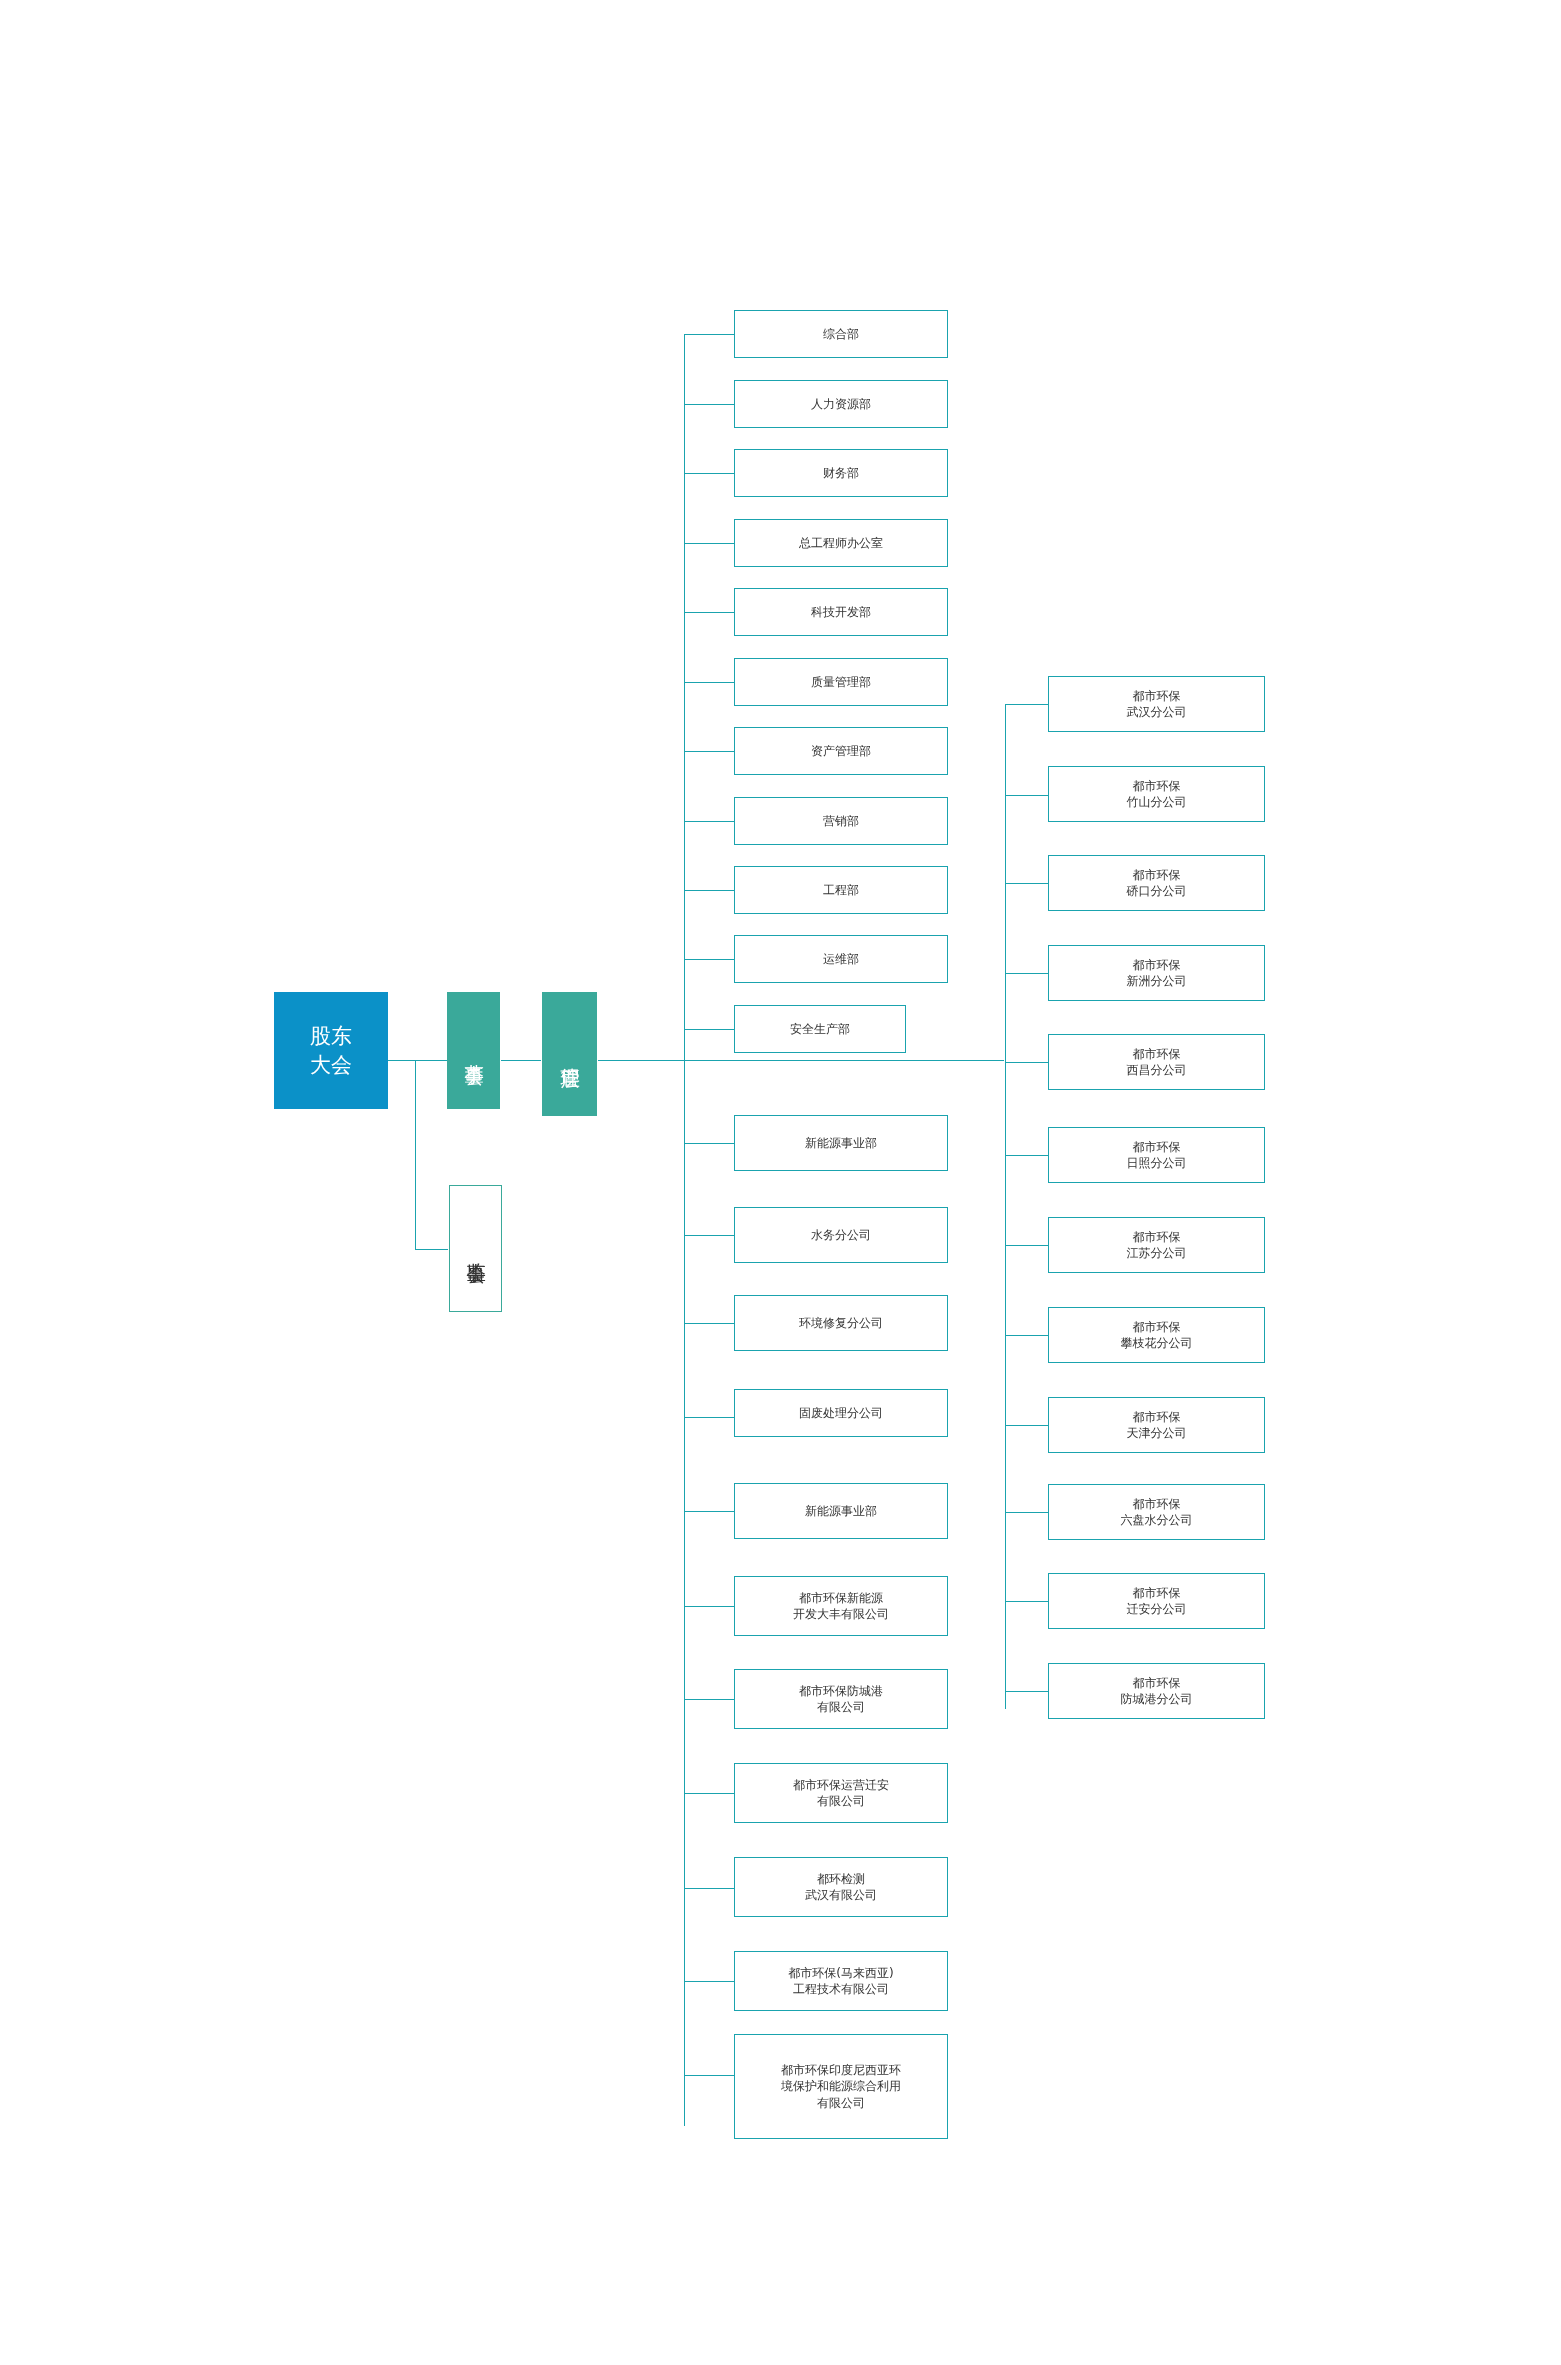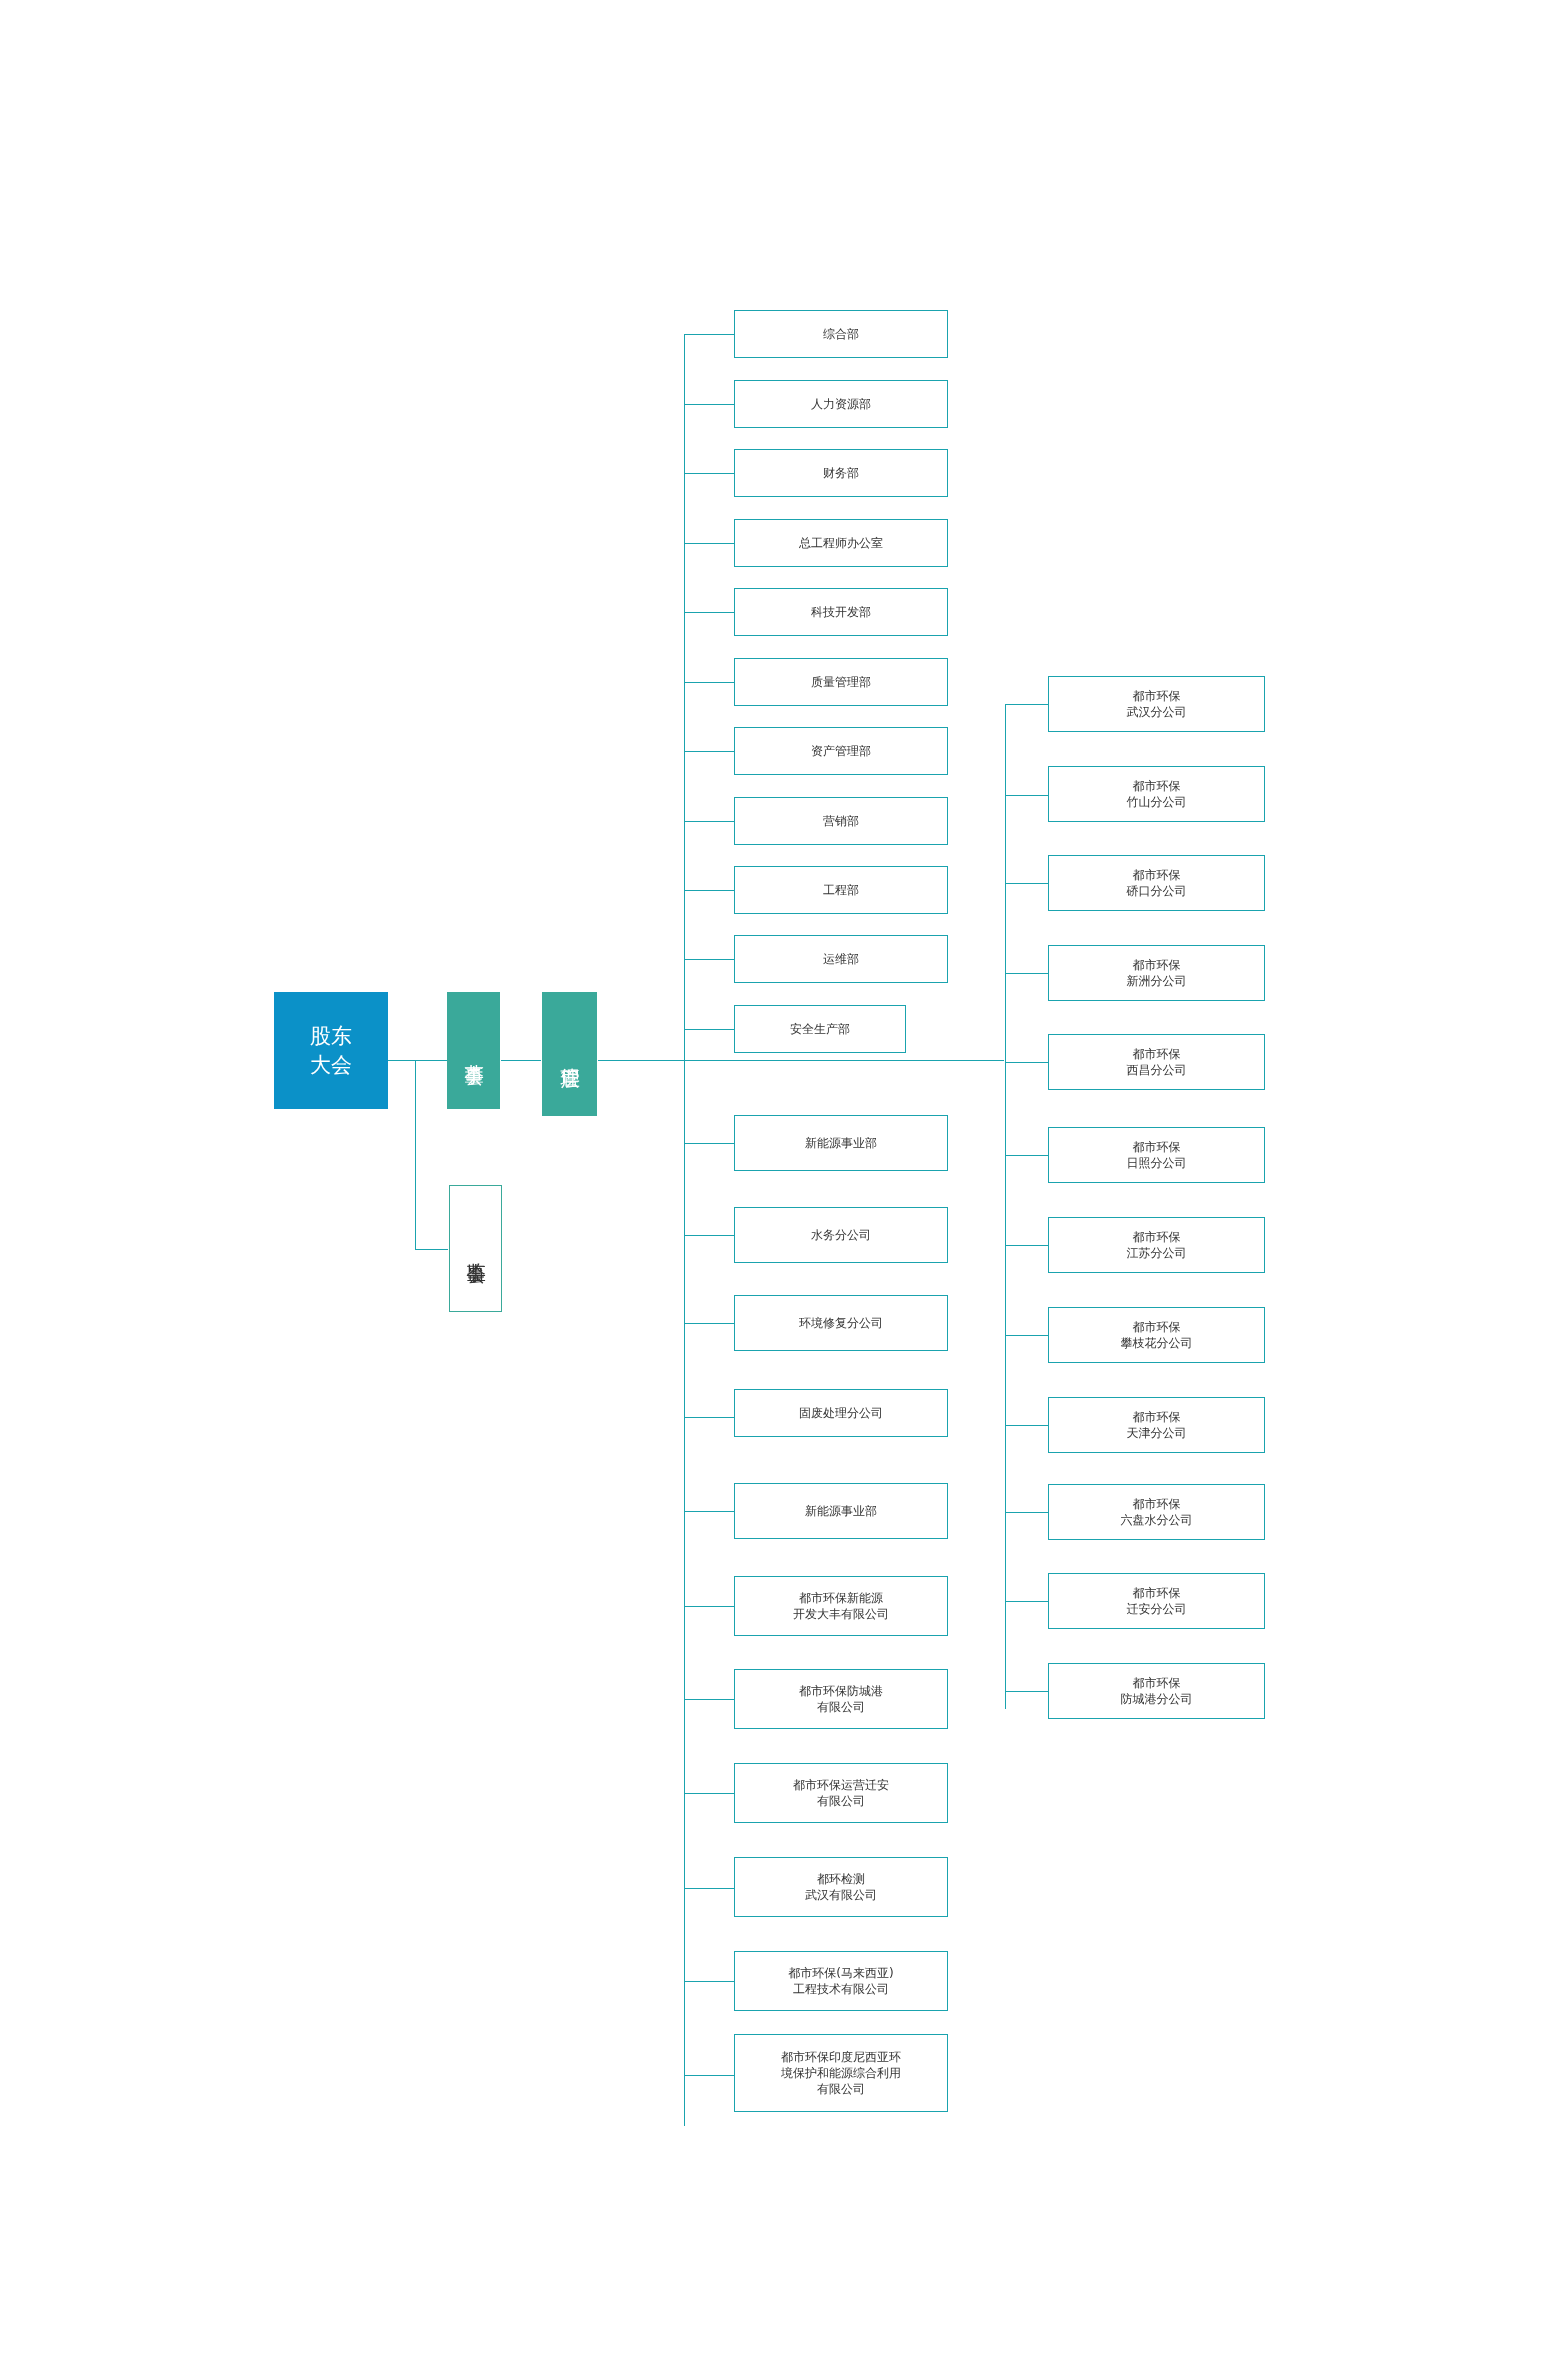--- a/index.html
+++ b/index.html
@@ -152,21 +152,21 @@
     </div>
   <div class="node wbox" style="left:734px;top:1763px;width:214px;height:60px;padding:0 9.3px;">
     <span>都市环保运营迁安<br>有限公司</span>
     </div>
   <div class="node wbox" style="left:734px;top:1857px;width:214px;height:60px;padding:0 9.3px;">
     <span>都环检测<br>武汉有限公司</span>
     </div>
   <div class="node wbox" style="left:734px;top:1951px;width:214px;height:60px;padding:0 6.7px;">
     <span>都市环保(马来西亚)<br>工程技术有限公司</span>
     </div>
-  <div class="node wbox" style="left:734px;top:2034px;width:214px;height:78px;padding:0 9.3px;">
+  <div class="node wbox" style="left:734px;top:2034px;width:214px;height:105px;padding:0 9.3px;">
     <span>都市环保印度尼西亚环<br>境保护和能源综合利用<br>有限公司</span>
     </div>
 
   <div class="node wbox" style="left:1048px;top:676px;width:217px;height:56px;">
     <span>都市环保<br>武汉分公司</span>
     </div>
   <div class="node wbox" style="left:1048px;top:766px;width:217px;height:56px;">
     <span>都市环保<br>竹山分公司</span>
     </div>
   <div class="node wbox" style="left:1048px;top:855px;width:217px;height:56px;">

